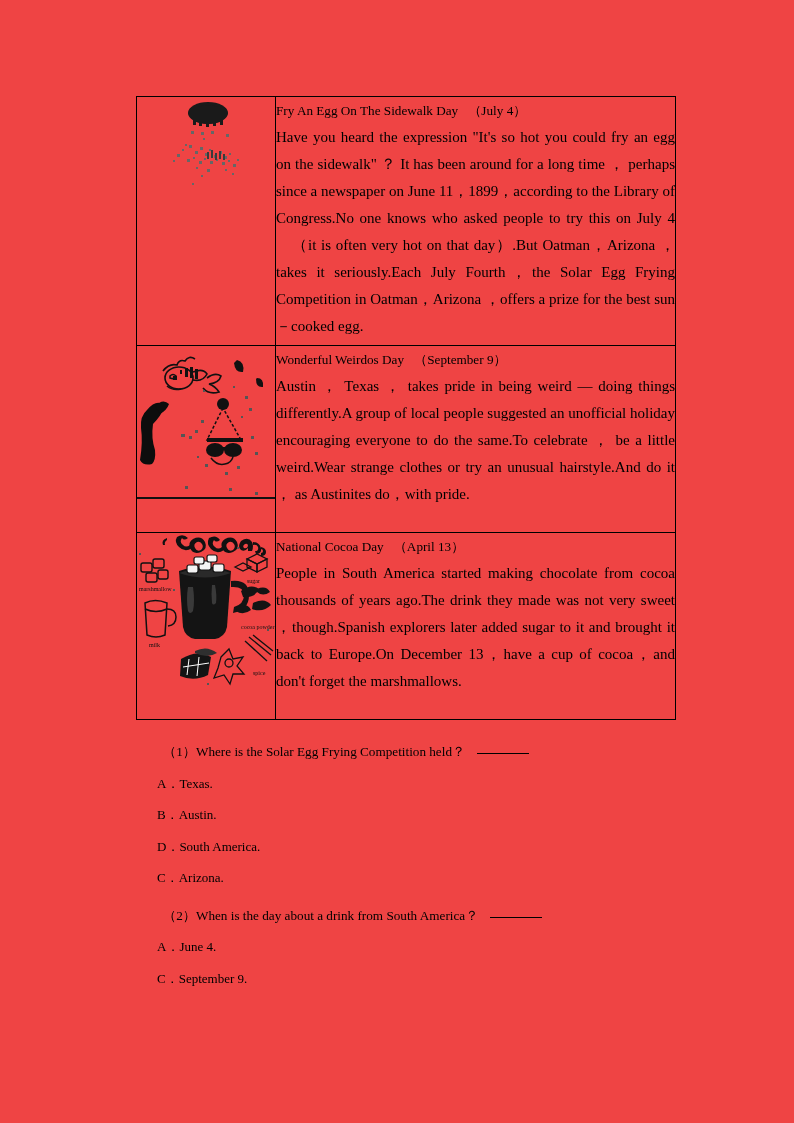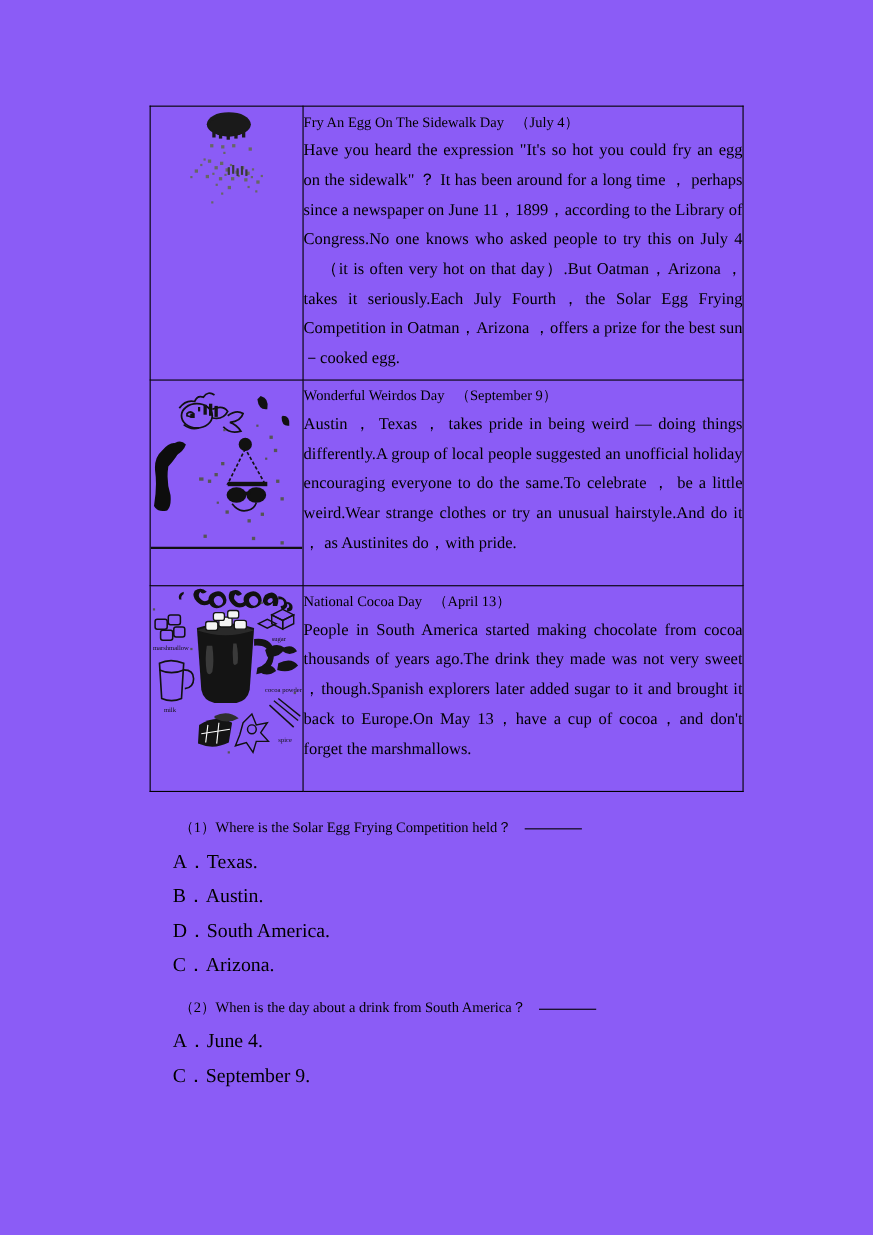--- a/index.html
+++ b/index.html
@@ -14,21 +14,21 @@
     font-family: "Liberation Serif", "DejaVu Serif", serif;
     color: #000000;
     overflow: hidden;
   }
 
   .page {
     position: absolute;
     left: 0; top: 0;
     width: 794px;
     height: 1123px;
-    background: #8b5cf6;
+    background: #ef4444;
   }
 
   
   .passage-table {
     position: absolute;
     left: 136px;
     top: 96px;
     width: 540px;
     border-collapse: collapse;
     table-layout: fixed;
@@ -86,21 +86,21 @@
   }
   .q-blank {
     display: inline-block;
     width: 52px;
     border-bottom: 1.4px solid #000;
     margin-left: 12px;
     vertical-align: 2px;
     height: 13px;
   }
   .q-opt {
-    font-size: 18px;
+    font-size: 13px;
     line-height: 31.5px;
     white-space: nowrap;
   }
   .q-gap { height: 6px; }
 </style>
 </head>
 <body>
 
 <div class="page">
 
@@ -336,21 +336,21 @@
                 <rect x="130" y="96" width="2" height="2"></rect>
                 <rect x="70" y="150" width="2" height="2"></rect>
               </g>
             </svg>
           </div>
         </td>
         <td class="cell-text">
           <div class="day-title">
             <span>National Cocoa Day</span><span class="date">（April 13）</span>
           </div>
-          <p class="day-body">People in South America started making chocolate from cocoa thousands of years ago.The drink they made was not very sweet ，though.Spanish explorers later added sugar to it and brought it back to Europe.On May 13，have a cup of cocoa，and don't forget the marshmallows.</p>
+          <p class="day-body">People in South America started making chocolate from cocoa thousands of years ago.The drink they made was not very sweet ，though.Spanish explorers later added sugar to it and brought it back to Europe.On December 13，have a cup of cocoa，and don't forget the marshmallows.</p>
         </td>
       </tr>
 
     </tbody>
   </table>
 
   <div class="questions">
 
     <div class="q-stem">
       <span>（1）</span><span>Where is the Solar Egg Frying Competition held？</span><span class="q-blank"></span>

